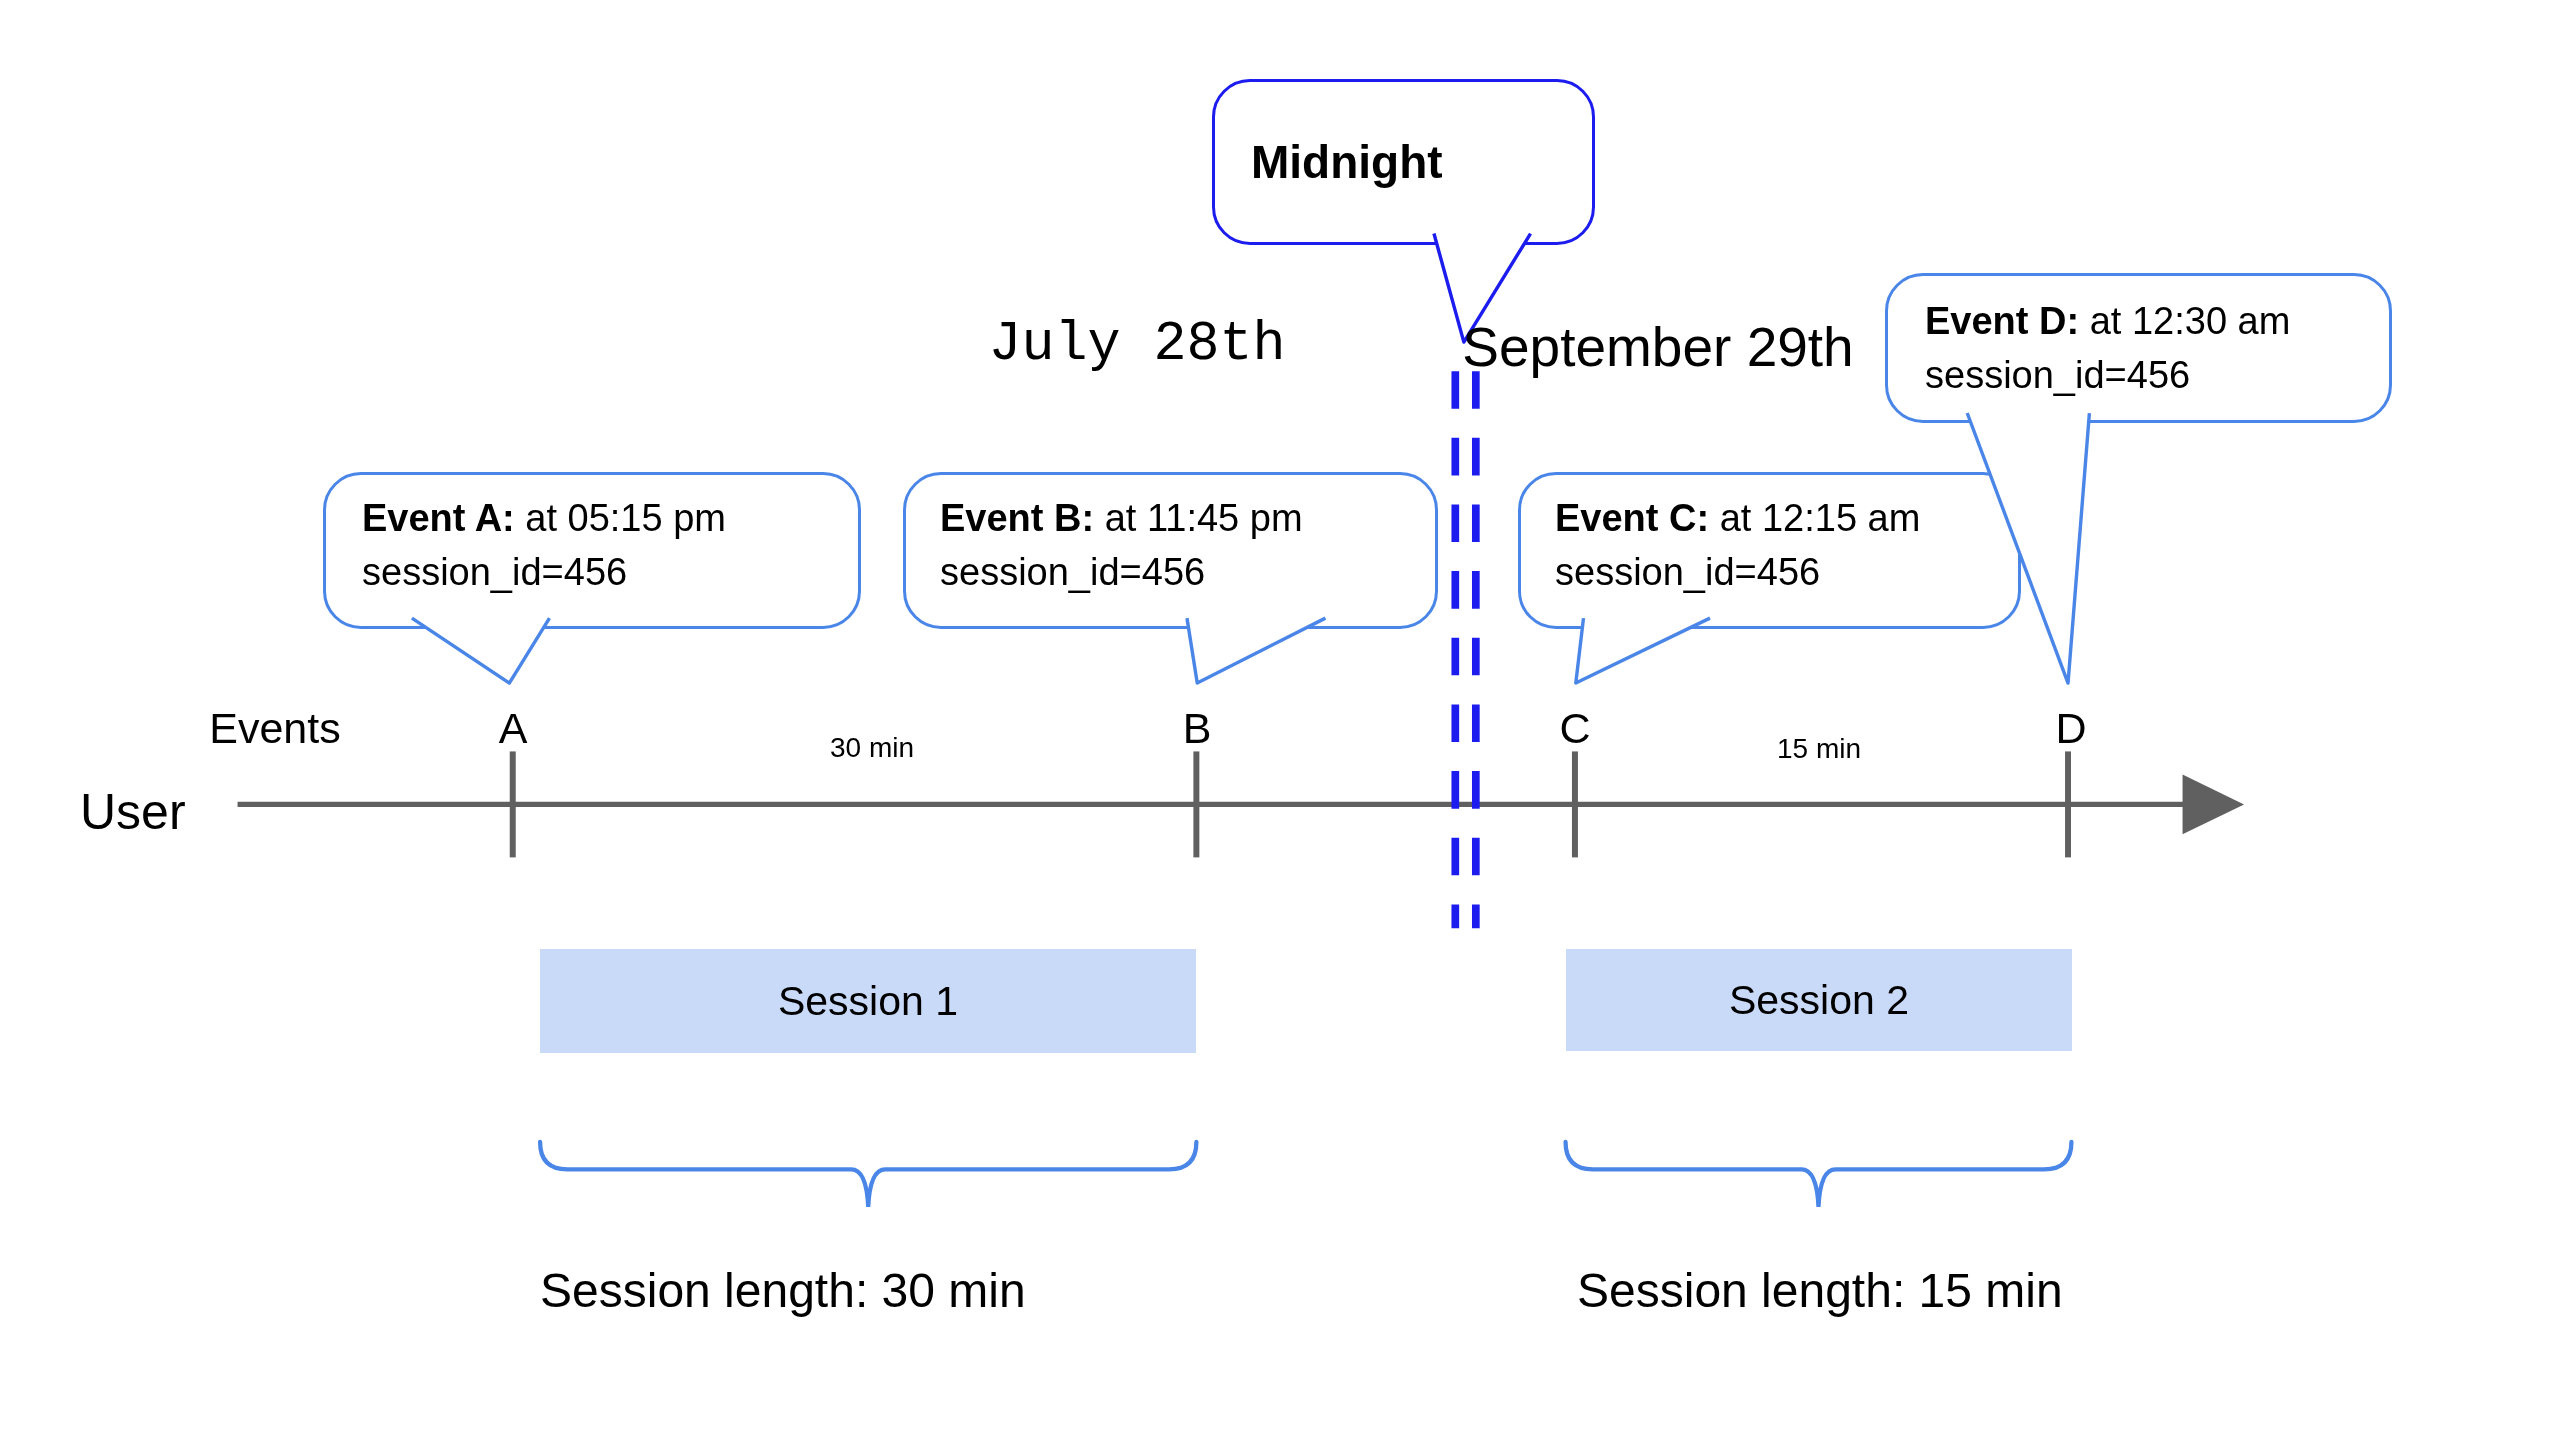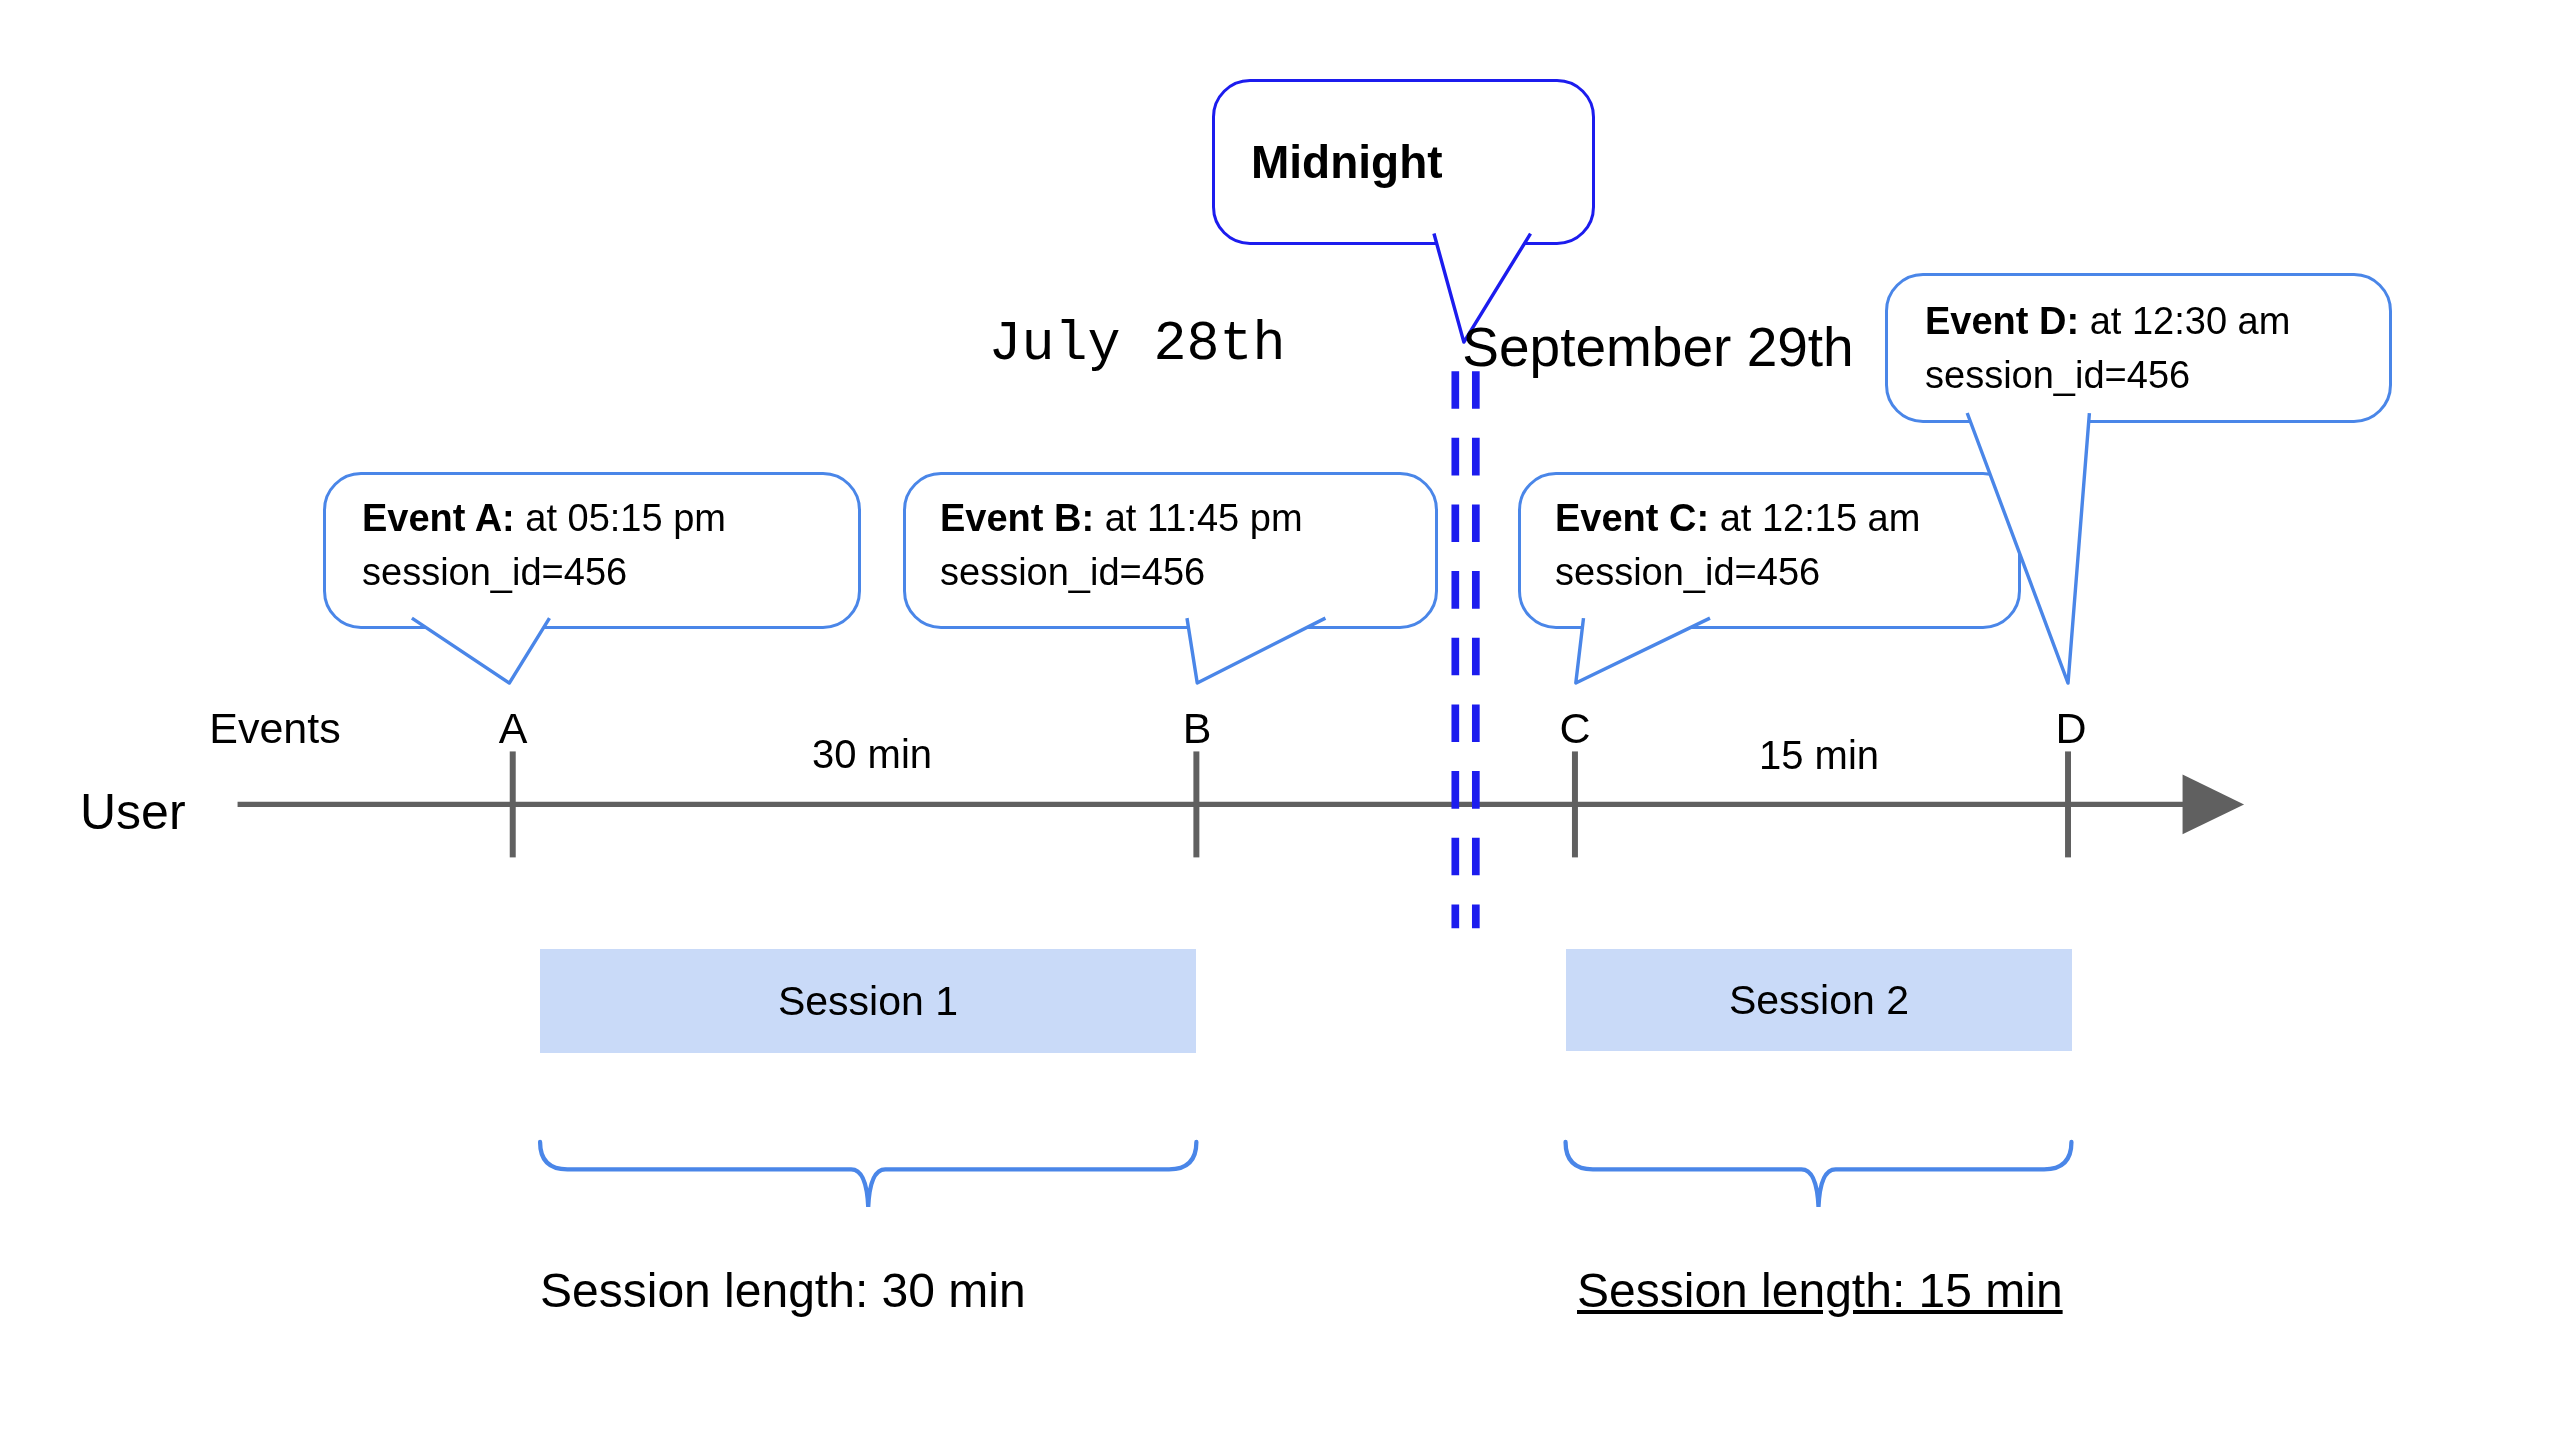--- a/index.html
+++ b/index.html
@@ -12,21 +12,21 @@
   }
   .bubble.dark{border-color:#1c1cee;}
   .layer{position:absolute;left:0;top:0;}
   .callout-text{position:absolute;font-size:38px;line-height:54px;white-space:nowrap;}
   .b{font-weight:bold;text-align:center;}
   .ctr{transform:translateX(-50%);text-align:center;white-space:nowrap;}
   .date-label{position:absolute;font-size:55px;}
   .tick-label{position:absolute;font-size:43px;}
   .axis-label{position:absolute;font-size:43px;}
   .user-label{position:absolute;font-size:50px;}
-  .gap-label{position:absolute;font-size:40px;}
+  .gap-label{position:absolute;font-size:28px;}
   .midnight-label{position:absolute;font-size:46px;font-weight:bold;white-space:nowrap;}
   .session-box{
     position:absolute;background:#c9daf8;display:flex;align-items:center;justify-content:center;
     font-size:41px;
   }
   .length-label{position:absolute;font-size:48px;white-space:nowrap;text-align:right;}
 </style>
 </head>
 <body>
 
@@ -94,16 +94,16 @@
   <div class="tick-label ctr" style="left:513px;top:704px;">A</div>
   <div class="tick-label ctr" style="left:1197px;top:704px;">B</div>
   <div class="tick-label ctr" style="left:1575px;top:704px;">C</div>
   <div class="tick-label ctr" style="left:2071px;top:704px;">D</div>
   <div class="user-label" style="left:80px;top:783px;">User</div>
 
   <div class="gap-label ctr" style="left:872px;top:732px;">30 min</div>
   <div class="gap-label ctr" style="left:1819px;top:733px;">15 min</div>
 
   <div class="length-label" style="left:540px;top:1263px;">Session length: 30 min</div>
-  <div class="length-label" style="left:1577px;top:1263px;text-decoration:underline;">Session length: 15 min</div>
+  <div class="length-label" style="left:1577px;top:1263px;">Session length: 15 min</div>
 
 </div>
 
 
 </body></html>

